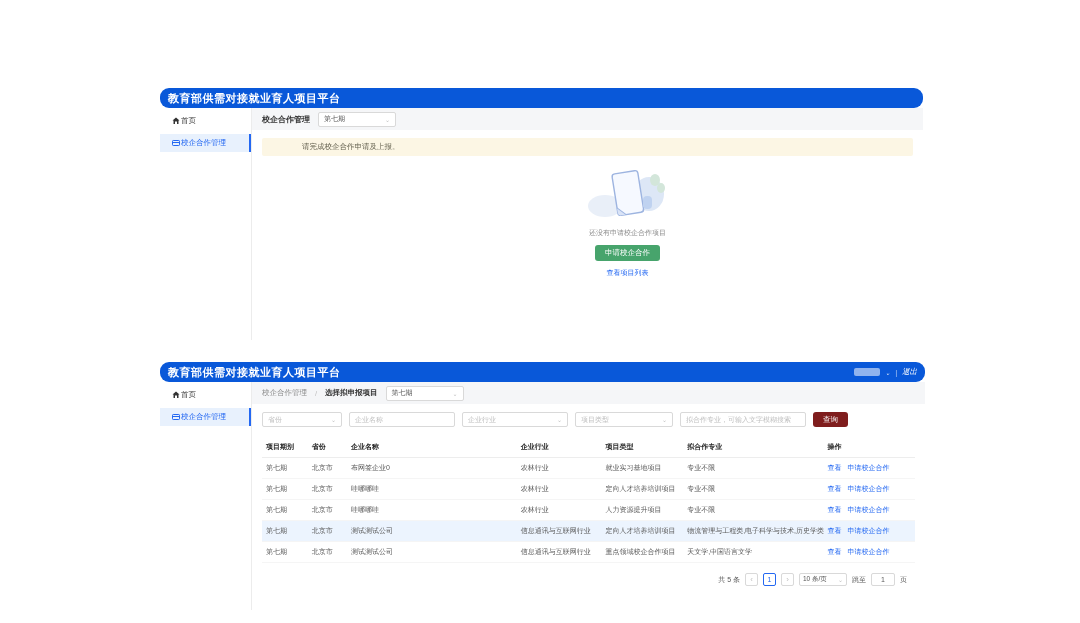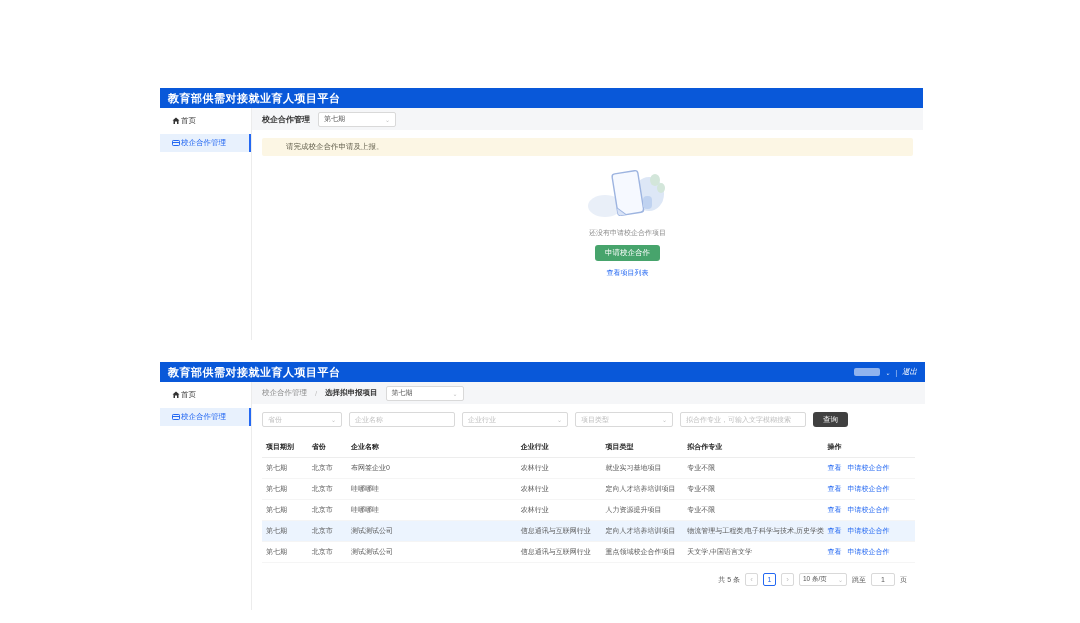--- a/index.html
+++ b/index.html
@@ -3,21 +3,21 @@
 <meta charset="utf-8">
 <style>
   * { margin:0; padding:0; box-sizing:border-box; }
   html,body { width:1080px; height:623px; background:#ffffff; font-family:"Liberation Sans", sans-serif; overflow:hidden; }
   .canvas { position:relative; width:1080px; height:623px; background:#fff; }
 
   .shot { position:absolute; background:#fff; overflow:hidden; }
   #shot1 { left:160px; top:88px;  width:763px; height:252px; }
   #shot2 { left:160px; top:362px; width:765px; height:248px; }
 
-  .app-header { height:20px; background:#0958d9; color:#fff; display:flex; align-items:center; justify-content:space-between; padding:0 8px; }
+  .app-header { height:20px; background:#0958d9; color:#fff; display:flex; align-items:center; justify-content:space-between; padding:0 8px;border-radius:9px; }
   .app-title { font-size:11px; font-weight:bold; letter-spacing:0.5px; }
   .user-cluster { display:flex; align-items:center; gap:5px; font-size:7.5px;font-style:italic; }
   .user-blob { width:26px; height:8px; background:rgba(255,255,255,0.55); border-radius:2px; }
   .chev-w { font-size:6px; opacity:0.9; }
   .user-divider { opacity:0.7; font-size:7px; }
 
   .body-row { display:flex; height:calc(100% - 20px); }
   .sidebar { width:92px; border-right:1px solid #ececec; background:#fff; flex-shrink:0; }
   .side-item { height:18px; display:flex; align-items:center; gap:1px; padding-left:12px; font-size:7.5px; color:#333; cursor:pointer; margin-top:4px; }
   .side-item.selected { background:#e8f1fd; color:#2468f2; border-right:2px solid #2468f2; }
@@ -30,33 +30,33 @@
   .crumb-sep { font-size:7.5px; color:#c0c0c0; }
   .crumb-current { font-size:7.5px; font-weight:bold; color:#333; }
 
   .select-box { background:#fff; border:1px solid #d9d9d9; border-radius:2px; height:15px; display:flex; align-items:center; justify-content:space-between; padding:0 5px; font-size:7px; color:#555; cursor:pointer; }
   .select-box .chev { color:#bfbfbf; font-size:6px; }
   .select-box.placeholder { color:#bfbfbf; }
   .period-select { width:78px; }
 
   .content { flex:1; background:#fff; }
 
-  .notice { margin:8px 10px 0 10px; height:18px; line-height:18px; background:#fcf6e4; border-radius:2px; font-size:7.5px; color:#63604e; padding-left:24px; }
+  .notice { margin:8px 10px 0 10px; height:18px; line-height:18px; background:#fcf6e4; border-radius:2px; font-size:7.5px; color:#63604e; padding-left:40px; }
 
   .empty-wrap { display:flex; flex-direction:column; align-items:center; margin-top:10px; position:relative; left:40px; }
   .empty-text { font-size:7px; color:#8c8c8c; margin-top:4px; }
   .green-btn { margin-top:7px; height:16px; line-height:16px; padding:0 10px; background:#47a46c; color:#fff; font-size:7.5px; border:none; border-radius:3px; cursor:pointer; }
   .list-link { margin-top:7px; font-size:7px; color:#2468f2; cursor:pointer; text-decoration:none; }
 
   .filter-row { display:flex; align-items:center; gap:7px; margin:8px 10px 0 10px; }
   .f-input { height:15px; border:1px solid #d9d9d9; border-radius:2px; font-size:7px; padding:0 5px; color:#555; font-family:"Liberation Sans", sans-serif; }
   .f-input::placeholder { color:#bfbfbf; }
   .w-province { width:80px; } .w-company { width:106px; } .w-industry { width:106px; }
   .w-type { width:98px; } .w-major { width:126px; }
-  .query-btn { height:15px; padding:0 10px; background:#404040; color:#fff; border:none; border-radius:3px; font-size:7.5px; cursor:pointer; }
+  .query-btn { height:15px; padding:0 10px; background:#7f1d1d; color:#fff; border:none; border-radius:3px; font-size:7.5px; cursor:pointer; }
 
   .tbl { width:calc(100% - 20px); margin:10px 10px 0 10px; border-collapse:collapse; table-layout:fixed; }
   .tbl th { text-align:left; font-size:7px; color:#262626; font-weight:bold; padding:5px 4px; border-bottom:1px solid #ededed; background:#fff; white-space:nowrap; overflow:hidden; }
   .tbl td { font-size:7px; color:#595959; padding:5px 4px; border-bottom:1px solid #f5f5f5; white-space:nowrap; overflow:hidden; }
   .tbl tr.hl td { background:#ecf4fe; }
   .act-link { color:#2468f2; cursor:pointer; text-decoration:none; margin-right:6px; }
 
   .pager { display:flex; align-items:center; justify-content:flex-end; gap:5px; margin:10px 18px 0 0; font-size:7px; color:#595959; }
   .pg-btn { width:13px; height:13px; border:1px solid #d9d9d9; border-radius:2px; background:#fff; color:#bfbfbf; display:flex; align-items:center; justify-content:center; font-size:8px; cursor:pointer; }
   .pg-page { width:13px; height:13px; border:1px solid #2468f2; border-radius:2px; background:#fff; color:#2468f2; display:flex; align-items:center; justify-content:center; font-size:7px; cursor:pointer; }

